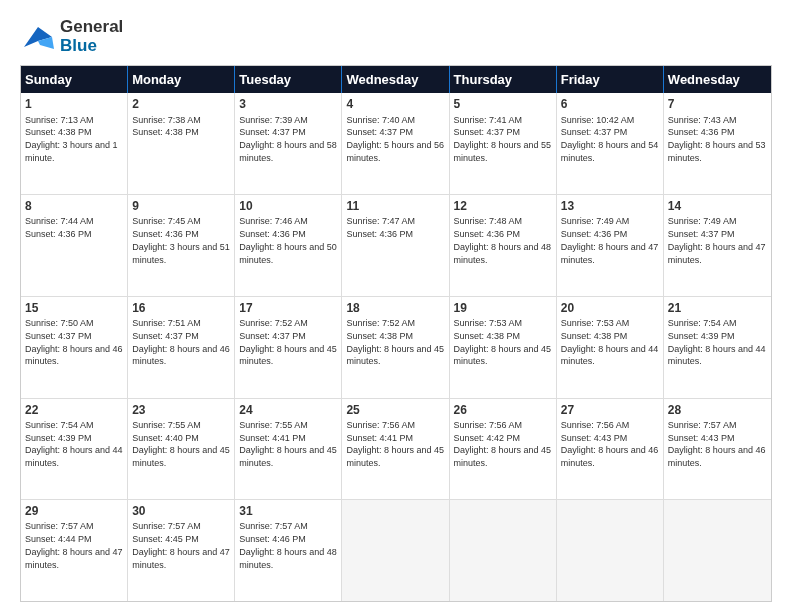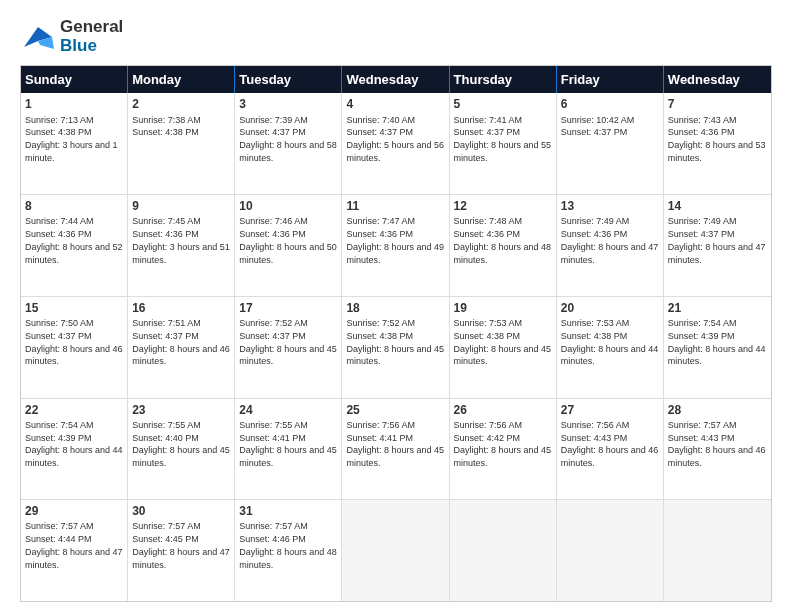--- a/index.html
+++ b/index.html
@@ -134,28 +134,28 @@
         <div class="cal-header-cell">Friday</div>
         <div class="cal-header-cell">Wednesday</div>
       </div>
     <div class="cal-body">
     <div class="cal-row">
           <div class="cal-cell"><span class="day-num">1</span><span class="info">Sunrise: 7:13 AM</span><br><span class="info">Sunset: 4:38 PM</span><br><span class="info">Daylight: 3 hours and 1 minute.</span></div>
           <div class="cal-cell"><span class="day-num">2</span><span class="info">Sunrise: 7:38 AM</span><br><span class="info">Sunset: 4:38 PM</span><br></div>
           <div class="cal-cell"><span class="day-num">3</span><span class="info">Sunrise: 7:39 AM</span><br><span class="info">Sunset: 4:37 PM</span><br><span class="info">Daylight: 8 hours and 58 minutes.</span></div>
           <div class="cal-cell"><span class="day-num">4</span><span class="info">Sunrise: 7:40 AM</span><br><span class="info">Sunset: 4:37 PM</span><br><span class="info">Daylight: 5 hours and 56 minutes.</span></div>
           <div class="cal-cell"><span class="day-num">5</span><span class="info">Sunrise: 7:41 AM</span><br><span class="info">Sunset: 4:37 PM</span><br><span class="info">Daylight: 8 hours and 55 minutes.</span></div>
-          <div class="cal-cell"><span class="day-num">6</span><span class="info">Sunrise: 10:42 AM</span><br><span class="info">Sunset: 4:37 PM</span><br></div>
+          <div class="cal-cell"><span class="day-num">6</span><span class="info">Sunrise: 10:42 AM</span><br><span class="info">Sunset: 4:37 PM</span><br><span class="info">Daylight: 8 hours and 54 minutes.</span></div>
           <div class="cal-cell"><span class="day-num">7</span><span class="info">Sunrise: 7:43 AM</span><br><span class="info">Sunset: 4:36 PM</span><br><span class="info">Daylight: 8 hours and 53 minutes.</span></div>
         </div>
         <div class="cal-row">
-          <div class="cal-cell"><span class="day-num">8</span><span class="info">Sunrise: 7:44 AM</span><br><span class="info">Sunset: 4:36 PM</span><br><span class="info">Daylight: 8 hours and 52 minutes.</span></div>
+          <div class="cal-cell"><span class="day-num">8</span><span class="info">Sunrise: 7:44 AM</span><br><span class="info">Sunset: 4:36 PM</span><br></div>
           <div class="cal-cell"><span class="day-num">9</span><span class="info">Sunrise: 7:45 AM</span><br><span class="info">Sunset: 4:36 PM</span><br><span class="info">Daylight: 3 hours and 51 minutes.</span></div>
           <div class="cal-cell"><span class="day-num">10</span><span class="info">Sunrise: 7:46 AM</span><br><span class="info">Sunset: 4:36 PM</span><br><span class="info">Daylight: 8 hours and 50 minutes.</span></div>
-          <div class="cal-cell"><span class="day-num">11</span><span class="info">Sunrise: 7:47 AM</span><br><span class="info">Sunset: 4:36 PM</span><br><span class="info">Daylight: 8 hours and 49 minutes.</span></div>
+          <div class="cal-cell"><span class="day-num">11</span><span class="info">Sunrise: 7:47 AM</span><br><span class="info">Sunset: 4:36 PM</span><br></div>
           <div class="cal-cell"><span class="day-num">12</span><span class="info">Sunrise: 7:48 AM</span><br><span class="info">Sunset: 4:36 PM</span><br><span class="info">Daylight: 8 hours and 48 minutes.</span></div>
           <div class="cal-cell"><span class="day-num">13</span><span class="info">Sunrise: 7:49 AM</span><br><span class="info">Sunset: 4:36 PM</span><br><span class="info">Daylight: 8 hours and 47 minutes.</span></div>
           <div class="cal-cell"><span class="day-num">14</span><span class="info">Sunrise: 7:49 AM</span><br><span class="info">Sunset: 4:37 PM</span><br><span class="info">Daylight: 8 hours and 47 minutes.</span></div>
         </div>
         <div class="cal-row">
           <div class="cal-cell"><span class="day-num">15</span><span class="info">Sunrise: 7:50 AM</span><br><span class="info">Sunset: 4:37 PM</span><br><span class="info">Daylight: 8 hours and 46 minutes.</span></div>
           <div class="cal-cell"><span class="day-num">16</span><span class="info">Sunrise: 7:51 AM</span><br><span class="info">Sunset: 4:37 PM</span><br><span class="info">Daylight: 8 hours and 46 minutes.</span></div>
           <div class="cal-cell"><span class="day-num">17</span><span class="info">Sunrise: 7:52 AM</span><br><span class="info">Sunset: 4:37 PM</span><br><span class="info">Daylight: 8 hours and 45 minutes.</span></div>
           <div class="cal-cell"><span class="day-num">18</span><span class="info">Sunrise: 7:52 AM</span><br><span class="info">Sunset: 4:38 PM</span><br><span class="info">Daylight: 8 hours and 45 minutes.</span></div>
           <div class="cal-cell"><span class="day-num">19</span><span class="info">Sunrise: 7:53 AM</span><br><span class="info">Sunset: 4:38 PM</span><br><span class="info">Daylight: 8 hours and 45 minutes.</span></div>

